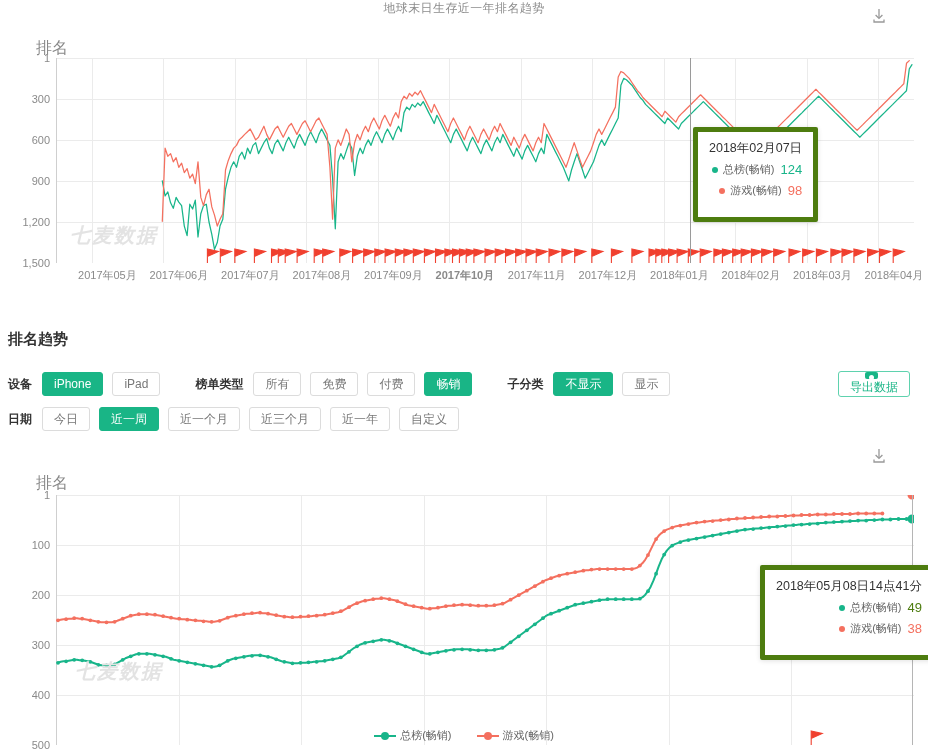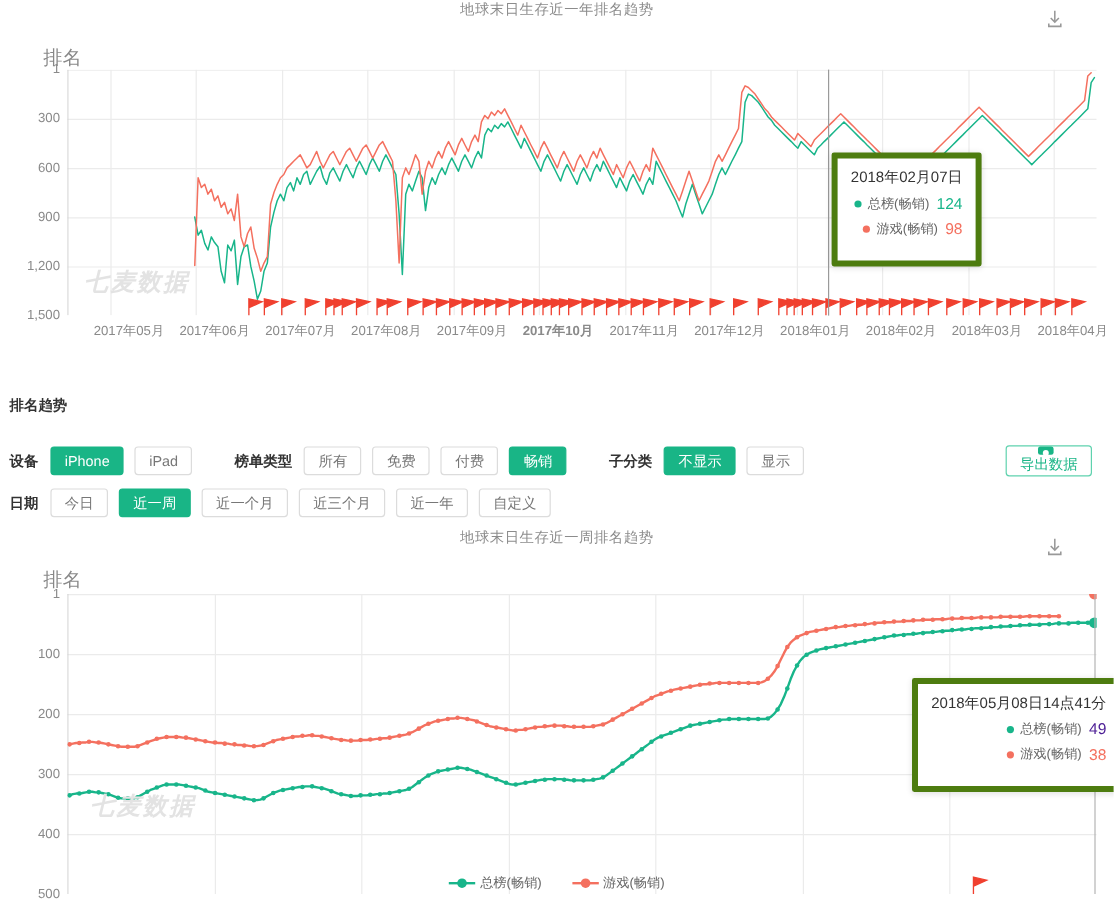--- a/index.html
+++ b/index.html
@@ -55,21 +55,21 @@
   .tooltip .tt-row { font-size: 11px; color: #666; white-space: nowrap; }
   .tooltip .tt-dot {
     display: inline-block; width: 6px; height: 6px; border-radius: 50%;
     margin-right: 5px; vertical-align: middle;
   }
   .tooltip .tt-val { font-size: 13px; margin-left: 6px; vertical-align: middle; }
   .tt-axisline { position: absolute; width: 1px; background: #9a9a9a; z-index: 5; }
 
   
   .section-title {
-    position: absolute; font-size: 12px; font-weight: bold; color: #333; text-align: right;
+    position: absolute; font-size: 15px; font-weight: bold; color: #333; text-align: right;
   }
   .filter-row { position: absolute; display: flex; align-items: center; }
   .filter-label {
     font-size: 12px; color: #333; font-weight: bold; margin-right: 10px;
     white-space: nowrap;
   }
   .chip {
     display: inline-flex; align-items: center; justify-content: center;
     height: 24px; min-width: 44px; padding: 0 11px; margin-right: 9px;
     font-size: 12px; border-radius: 3px; cursor: pointer;
@@ -277,21 +277,20 @@
     <span class="chip">显示</span>
   </div>
 
   <div class="export-btn" style="left:838px; top:371px;flex-direction:column;">
     <span class="export-ico"></span>
     <span>导出数据</span>
   </div>
 
   <div class="panel" id="panel-bottom" style="top:440px;height:311px;">
 
-    <div class="chart-title">地球末日生存近一周排名趋势</div>
 
     <div class="dl-icon">
       <svg viewBox="0 0 18 18" width="18" height="18">
         <path d="M9 2 L9 11" stroke="#999" stroke-width="1.3" fill="none"></path>
         <path d="M5.6 8 L9 11.4 L12.4 8" stroke="#999" stroke-width="1.3" fill="none"></path>
         <path d="M4 12.5 L4 15 L14 15 L14 12.5" stroke="#999" stroke-width="1.3" fill="none"></path>
       </svg>
     </div>
 
     <div class="axis-name" style="left:36px; top:33px;">排名</div>
@@ -527,21 +526,21 @@
           <circle cx="856.0" cy="NaN" r="4.5" fill="#f4705f"></circle>
           <path d="M755.2 236 l0 20 m0 -20 l11 2.5 l-11 5 z" stroke="#f0402f" stroke-width="1.1" fill="#f0402f"></path>
         </svg>
       </div>
 
     <div class="watermark" style="left:75px; top:218px;">七麦数据</div>
 
     <div class="tooltip" id="tt-bottom" style="left:760px; top:125px;">
       <div class="tt-date">2018年05月08日14点41分</div>
       <div class="tt-row">
-        <span class="tt-dot" style="background:#18b58a"></span><span>总榜(畅销)</span><span class="tt-val" style="color:#4c1d95">49</span>
+        <span class="tt-dot" style="background:#18b58a"></span><span>总榜(畅销)</span><span class="tt-val" style="color:#4d7c0f">49</span>
       </div>
       <div class="tt-row">
         <span class="tt-dot" style="background:#f4705f"></span><span>游戏(畅销)</span><span class="tt-val" style="color:#f4705f">38</span>
       </div>
     </div>
 
     <div class="legend-bar" style="top:288px;">
       <span class="legend-item">
         <span class="legend-mark"><i style="background:#18b58a"></i><b style="background:#18b58a"></b></span><span class="legend-txt">总榜(畅销)</span>
       </span>

